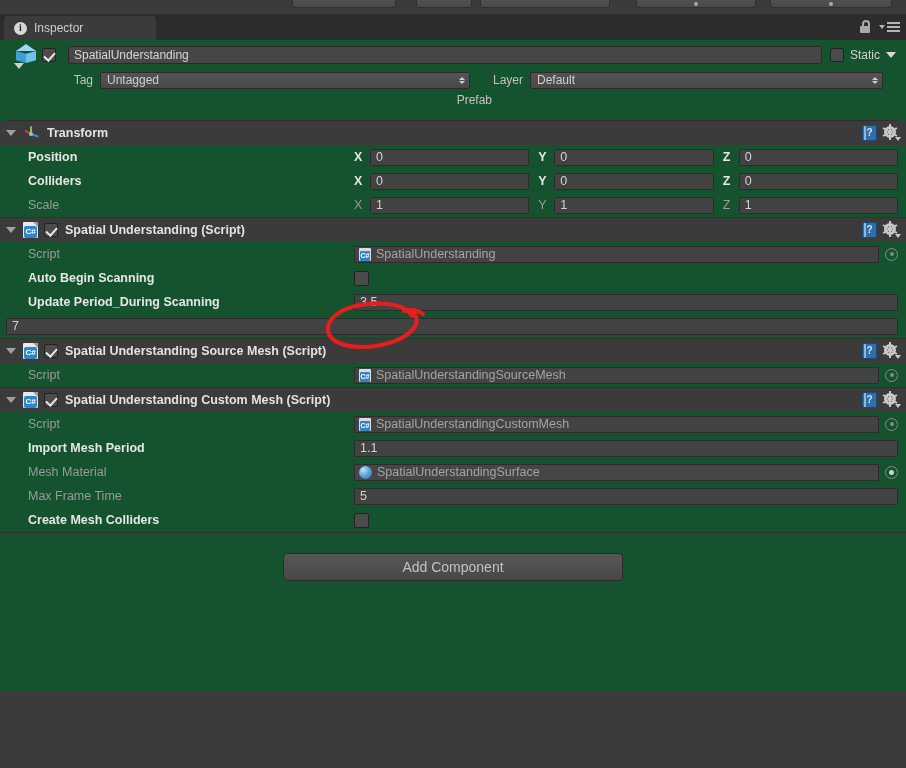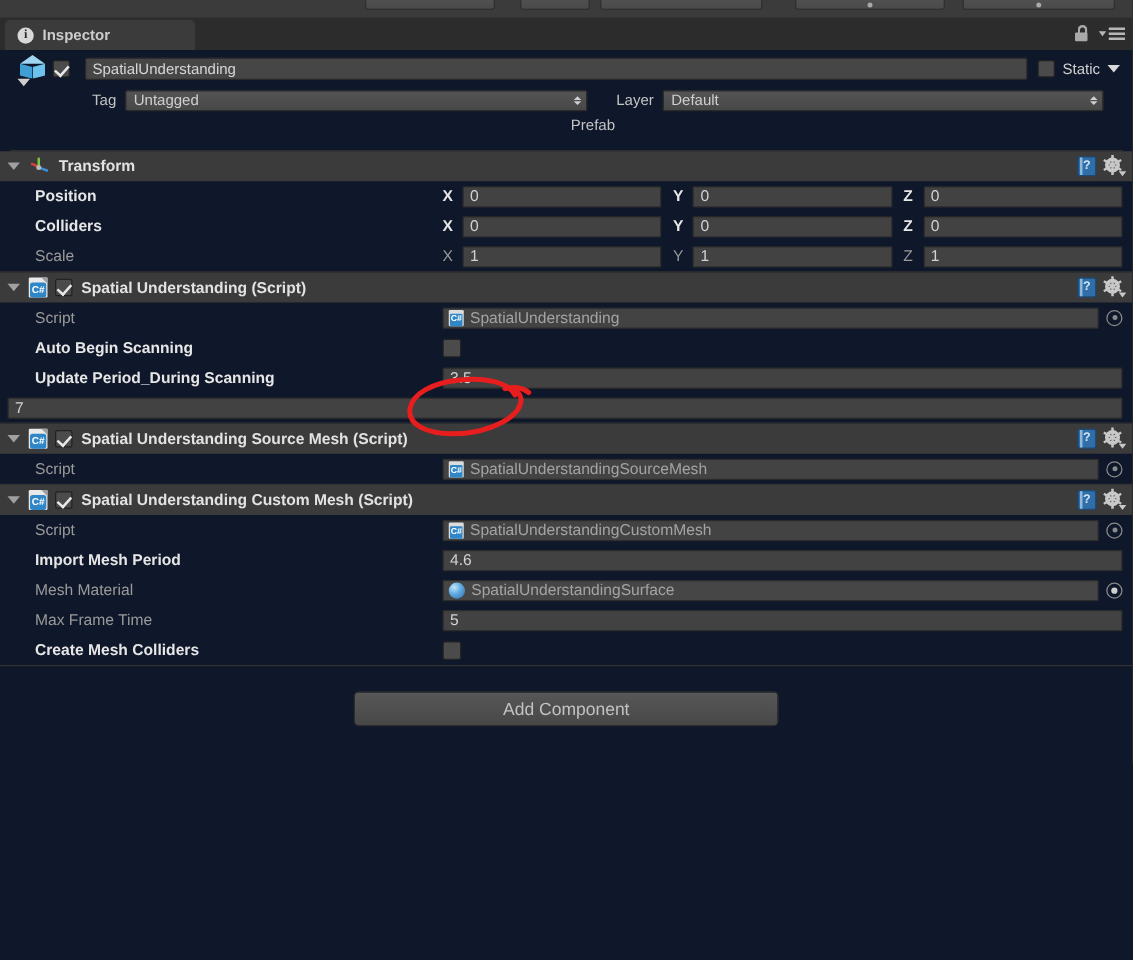--- a/index.html
+++ b/index.html
@@ -32,21 +32,21 @@
   .tabbar {
     position: absolute; top: 14px; left: 0; width: 906px; height: 26px;
     background: #2c2c2c;
   }
   .tab {
     position: absolute; top: 2px; left: 4px; width: 152px; height: 24px;
     background: #3b3b3b;
     border-top-left-radius: 4px; border-top-right-radius: 4px;
     display: flex; align-items: center; padding-left: 10px; gap: 7px;
   }
-  .tab-label { color: #cdcdcd; font-size: 12px; font-weight: bold; }
+  .tab-label { color: #cdcdcd; font-size: 12px; }
   .info-icon {
     width: 13px; height: 13px; border-radius: 50%;
     background: #d8d8d8; color: #2c2c2c;
     font-size: 10px; font-weight: bold; font-family: "Liberation Serif", serif;
     display: flex; align-items: center; justify-content: center;
     line-height: 1;
   }
   .tabbar-right {
     position: absolute; right: 6px; top: 6px;
     display: flex; align-items: center; gap: 8px;
@@ -64,22 +64,22 @@
   .menu-icon { display: flex; align-items: center; gap: 2px; }
   .menu-icon .tri {
     width: 0; height: 0; border-left: 3.5px solid transparent;
     border-right: 3.5px solid transparent; border-top: 4px solid #b5b5b5;
   }
   .menu-icon .bars { display: flex; flex-direction: column; gap: 2px; }
   .menu-icon .bars i { display: block; width: 13px; height: 2px; background: #b5b5b5; }
 
   
   .inspector {
-    position: absolute; top: 40px; left: 0; width: 906px; height: 728px;
-    background: #0f172a;
+    position: absolute; top: 40px; left: 0; width: 906px; height: 652px;
+    background: #14532d;
   }
 
   
   .go-header { padding: 4px 8px 0 8px; }
   .go-row1 { display: flex; align-items: center; height: 22px; gap: 0; }
   .cube-icon {
     width: 30px; height: 26px; position: relative; margin-left: 4px; flex: none;
   }
   .cube-icon .top {
     position: absolute; top: 2px; left: 4px; width: 0; height: 0;
@@ -540,21 +540,21 @@
           <span class="objfield scriptf">
             <span class="mini-cs">
               <span class="b">C#</span>
             </span>
             <span>SpatialUnderstandingCustomMesh</span>
           </span>
           <span class="dot-sel"></span>
         </div>
         <div class="prow">
           <span class="plabel strong">Import Mesh Period</span>
-          <span class="field flexfill">4.6</span>
+          <span class="field flexfill">1.1</span>
         </div>
         <div class="prow">
           <span class="plabel dim">Mesh Material</span>
           <span class="objfield">
             <span class="sphere-icon"></span>
             <span>SpatialUnderstandingSurface</span>
           </span>
           <span class="dot-sel filled"></span>
         </div>
         <div class="prow">

